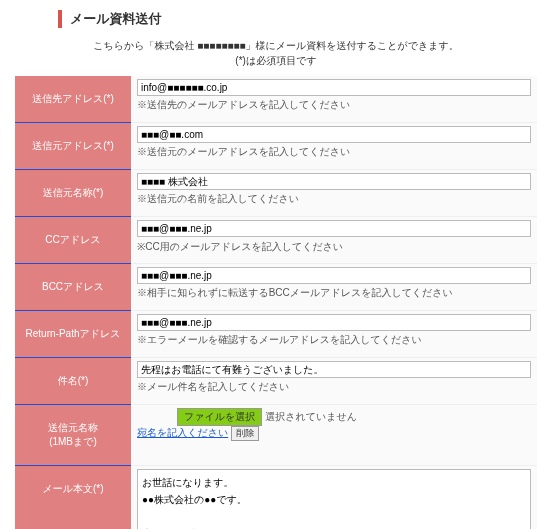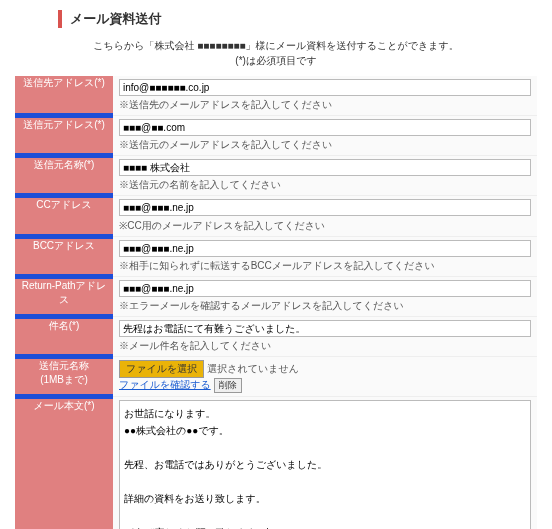--- a/index.html
+++ b/index.html
@@ -2,25 +2,25 @@
 <html><head>
 <meta charset="utf-8">
 <style>
 * { box-sizing: border-box; margin: 0; padding: 0; }
 body { font-family: "MS PGothic", sans-serif; font-size: 11px; background: #fff; color: #333; width: 552px; }
 .container { padding: 10px 15px; }
 .page-title { border-left: 4px solid #d9534f; padding-left: 8px; font-weight: bold; font-size: 13px; margin-bottom: 10px; margin-left: 43px; }
 .intro { text-align: center; font-size: 10px; margin-bottom: 8px; line-height: 1.5; }
 .form-table { width: 100%; border-collapse: collapse; }
 .form-table td { vertical-align: top; }
-.label-cell { background: #e08080; color: #fff; text-align: center; font-size: 10px; padding: 0 6px; width: 98px; border-bottom: 5px solid #1d4ed8; vertical-align: middle; }
+.label-cell { background: #e08080; color: #fff; text-align: center; font-size: 10px; padding: 16px 6px; width: 116px; border-bottom: 1px solid #1d4ed8; vertical-align: middle; }
 .value-cell { background: #fafafa; padding: 3px 6px; border-bottom: 1px solid #eee; }
 .value-cell input[type=text] { width: 100%; border: 1px solid #bbb; font-size: 10px; padding: 2px 3px; background: #fff; }
 .hint { font-size: 10px; color: #555; margin-top: 2px; }
-.file-btn { font-size: 10px; border: 1px solid #999; background: #eab308; padding: 1px 6px; display: inline-block; }
+.file-btn { font-size: 10px; border: 1px solid #999; background: #84cc16; padding: 1px 6px; display: inline-block; margin-left: 40px; }
 .file-status { font-size: 10px; color: #555; }
 .link { color: #1a5bd1; text-decoration: underline; font-size: 10px; }
 .del-btn { font-size: 9px; border: 1px solid #999; background: #efefef; padding: 0 4px; display: inline-block; }
 .body-textarea { width: 100%; height: 220px; border: 1px solid #bbb; font-size: 10px; padding: 4px; background: #fff; resize: none; font-family: inherit; line-height: 1.7; white-space: pre-wrap; }
 .last-label { vertical-align: middle; }
 </style>
 </head>
 <body>
 
 <div class="container">
@@ -80,21 +80,21 @@
         <input type="text" value="先程はお電話にて有難うございました。" style="">
         <div class="hint">※メール件名を記入してください</div>
       </td>
     </tr>
     <tr>
       <td class="label-cell" style="white-space:pre-line">送信元名称
 (1MBまで)</td>
       <td class="value-cell">
         <span class="file-btn">ファイルを選択</span>
         <span class="file-status">選択されていません</span><br>
-        <span class="link">ファイルを確認する</span>
+        <span class="link">宛名を記入ください</span>
         <span class="del-btn">削除</span>
       </td>
     </tr>
     <tr>
       <td class="label-cell last-label">メール本文(*)</td>
       <td class="value-cell">
         <textarea class="body-textarea" style="">お世話になります。
 ●●株式会社の●●です。
 
 先程、お電話ではありがとうございました。

